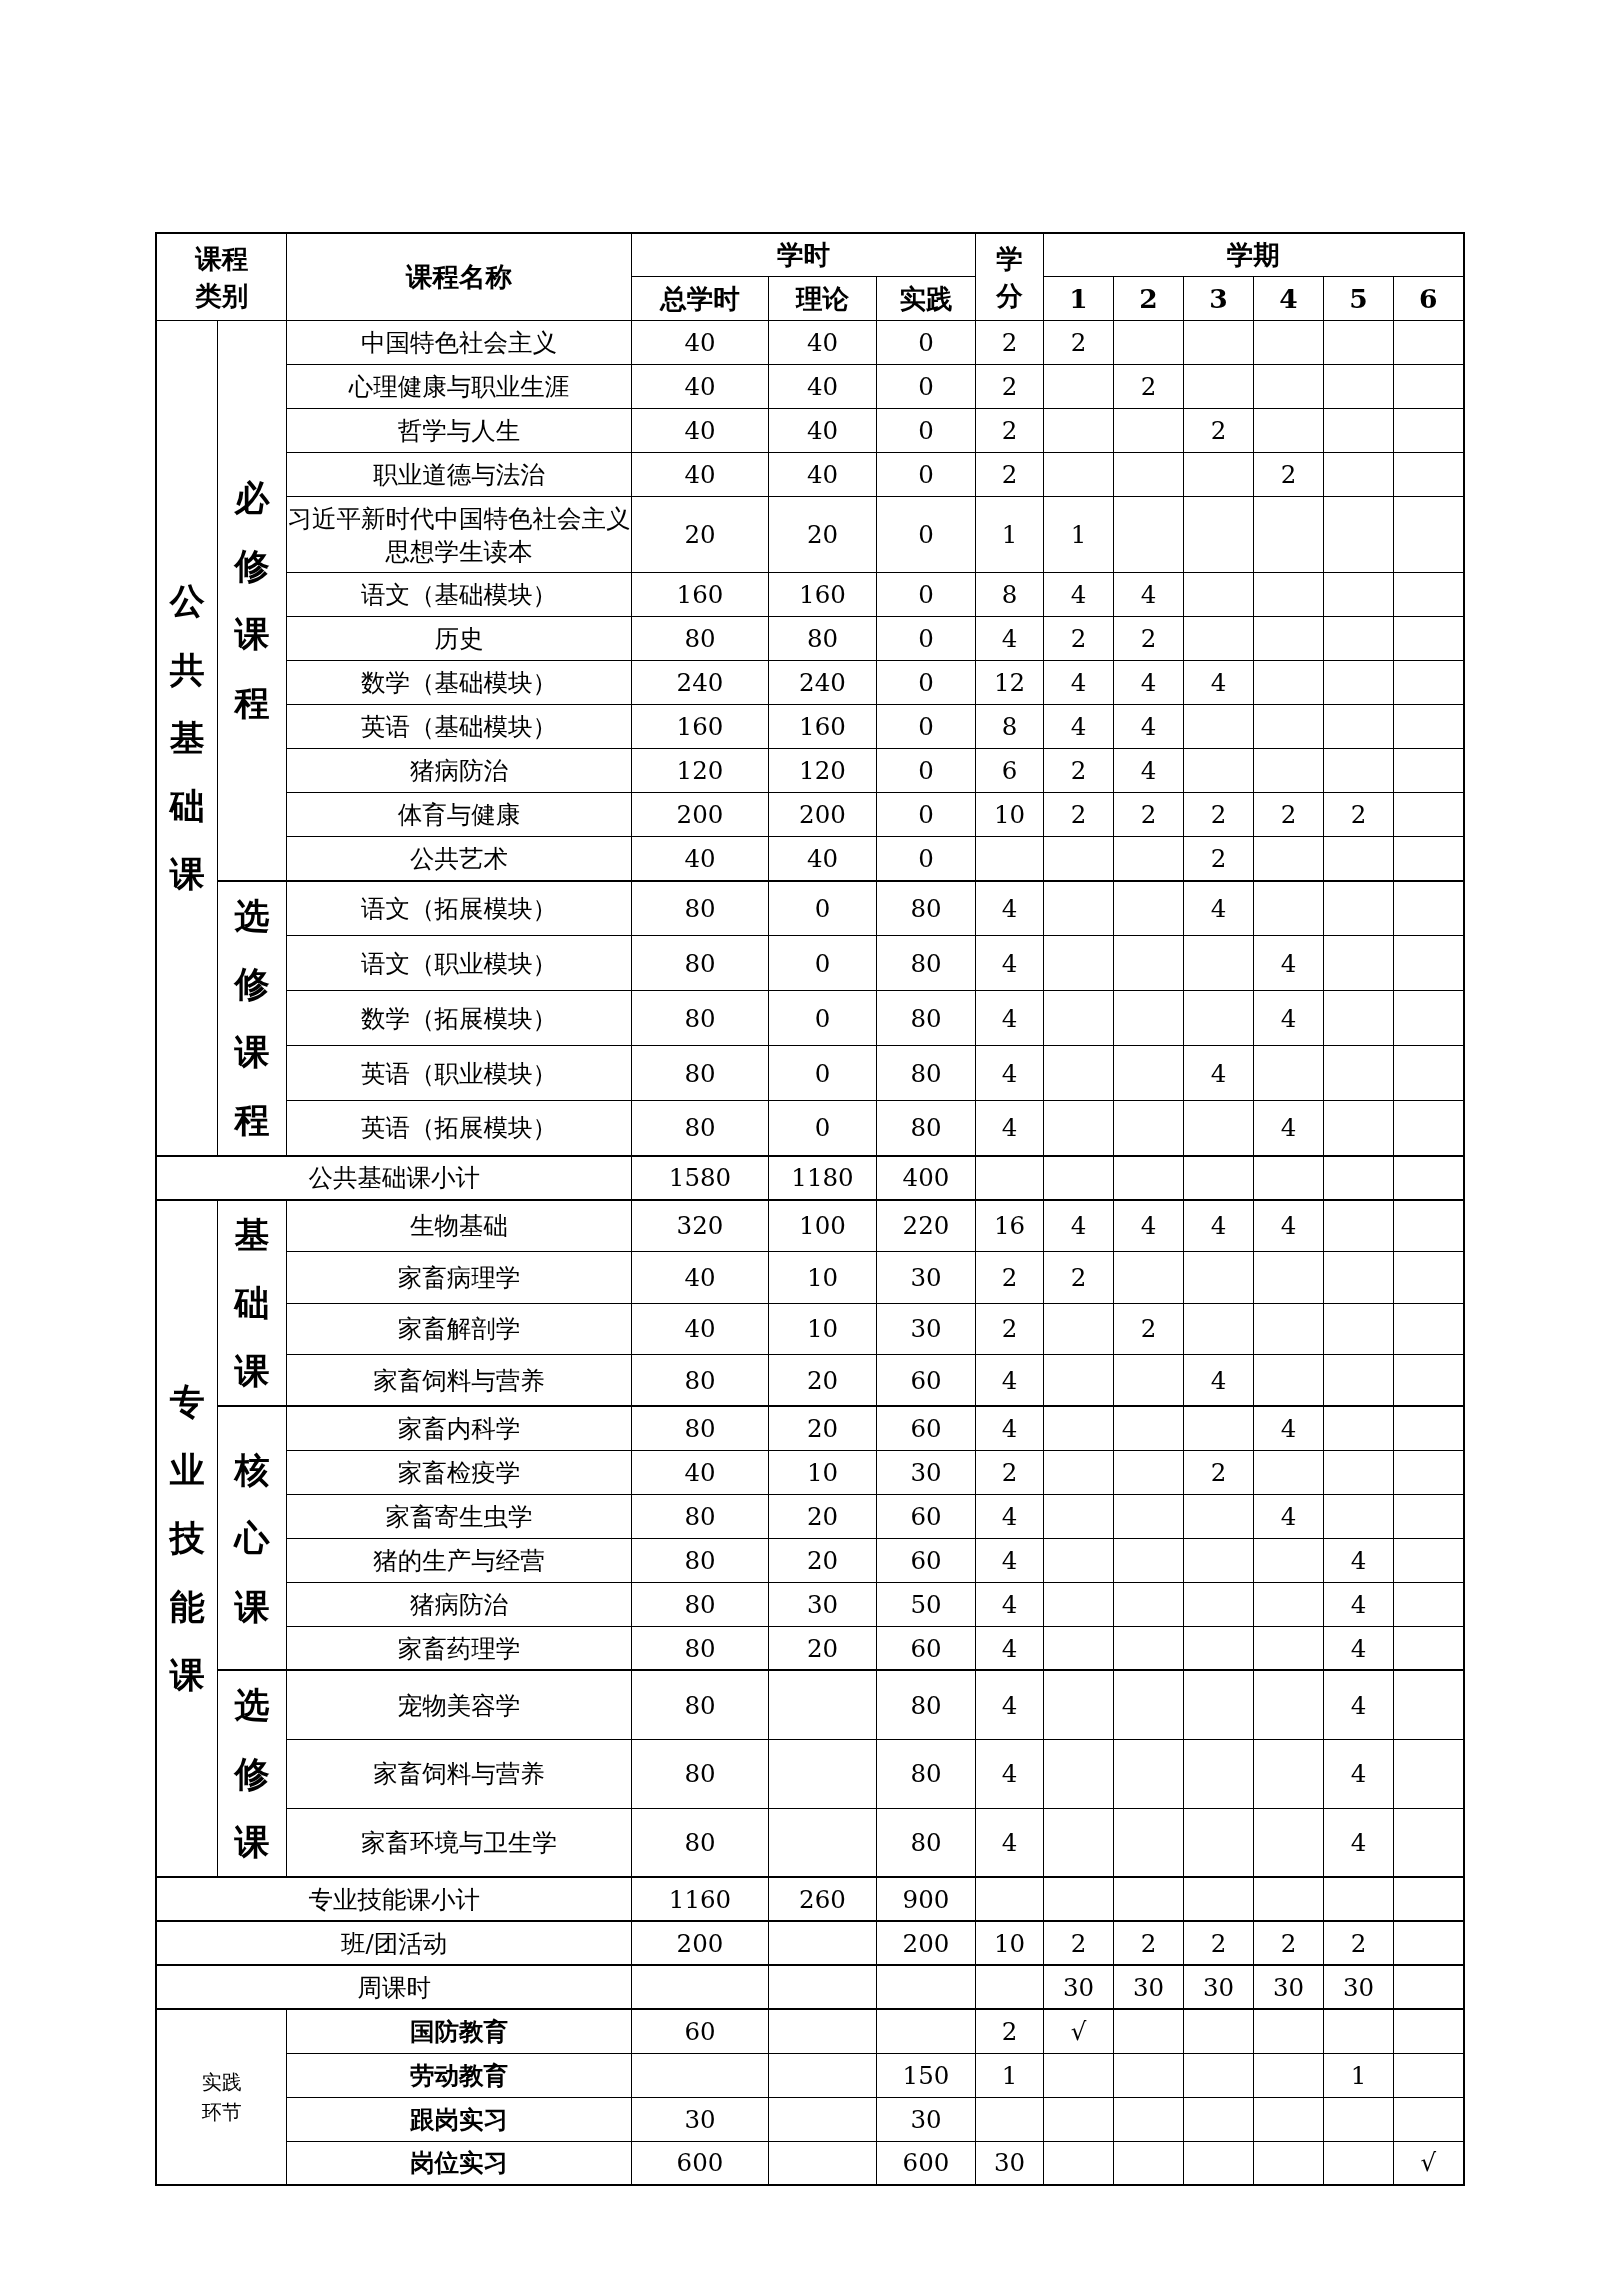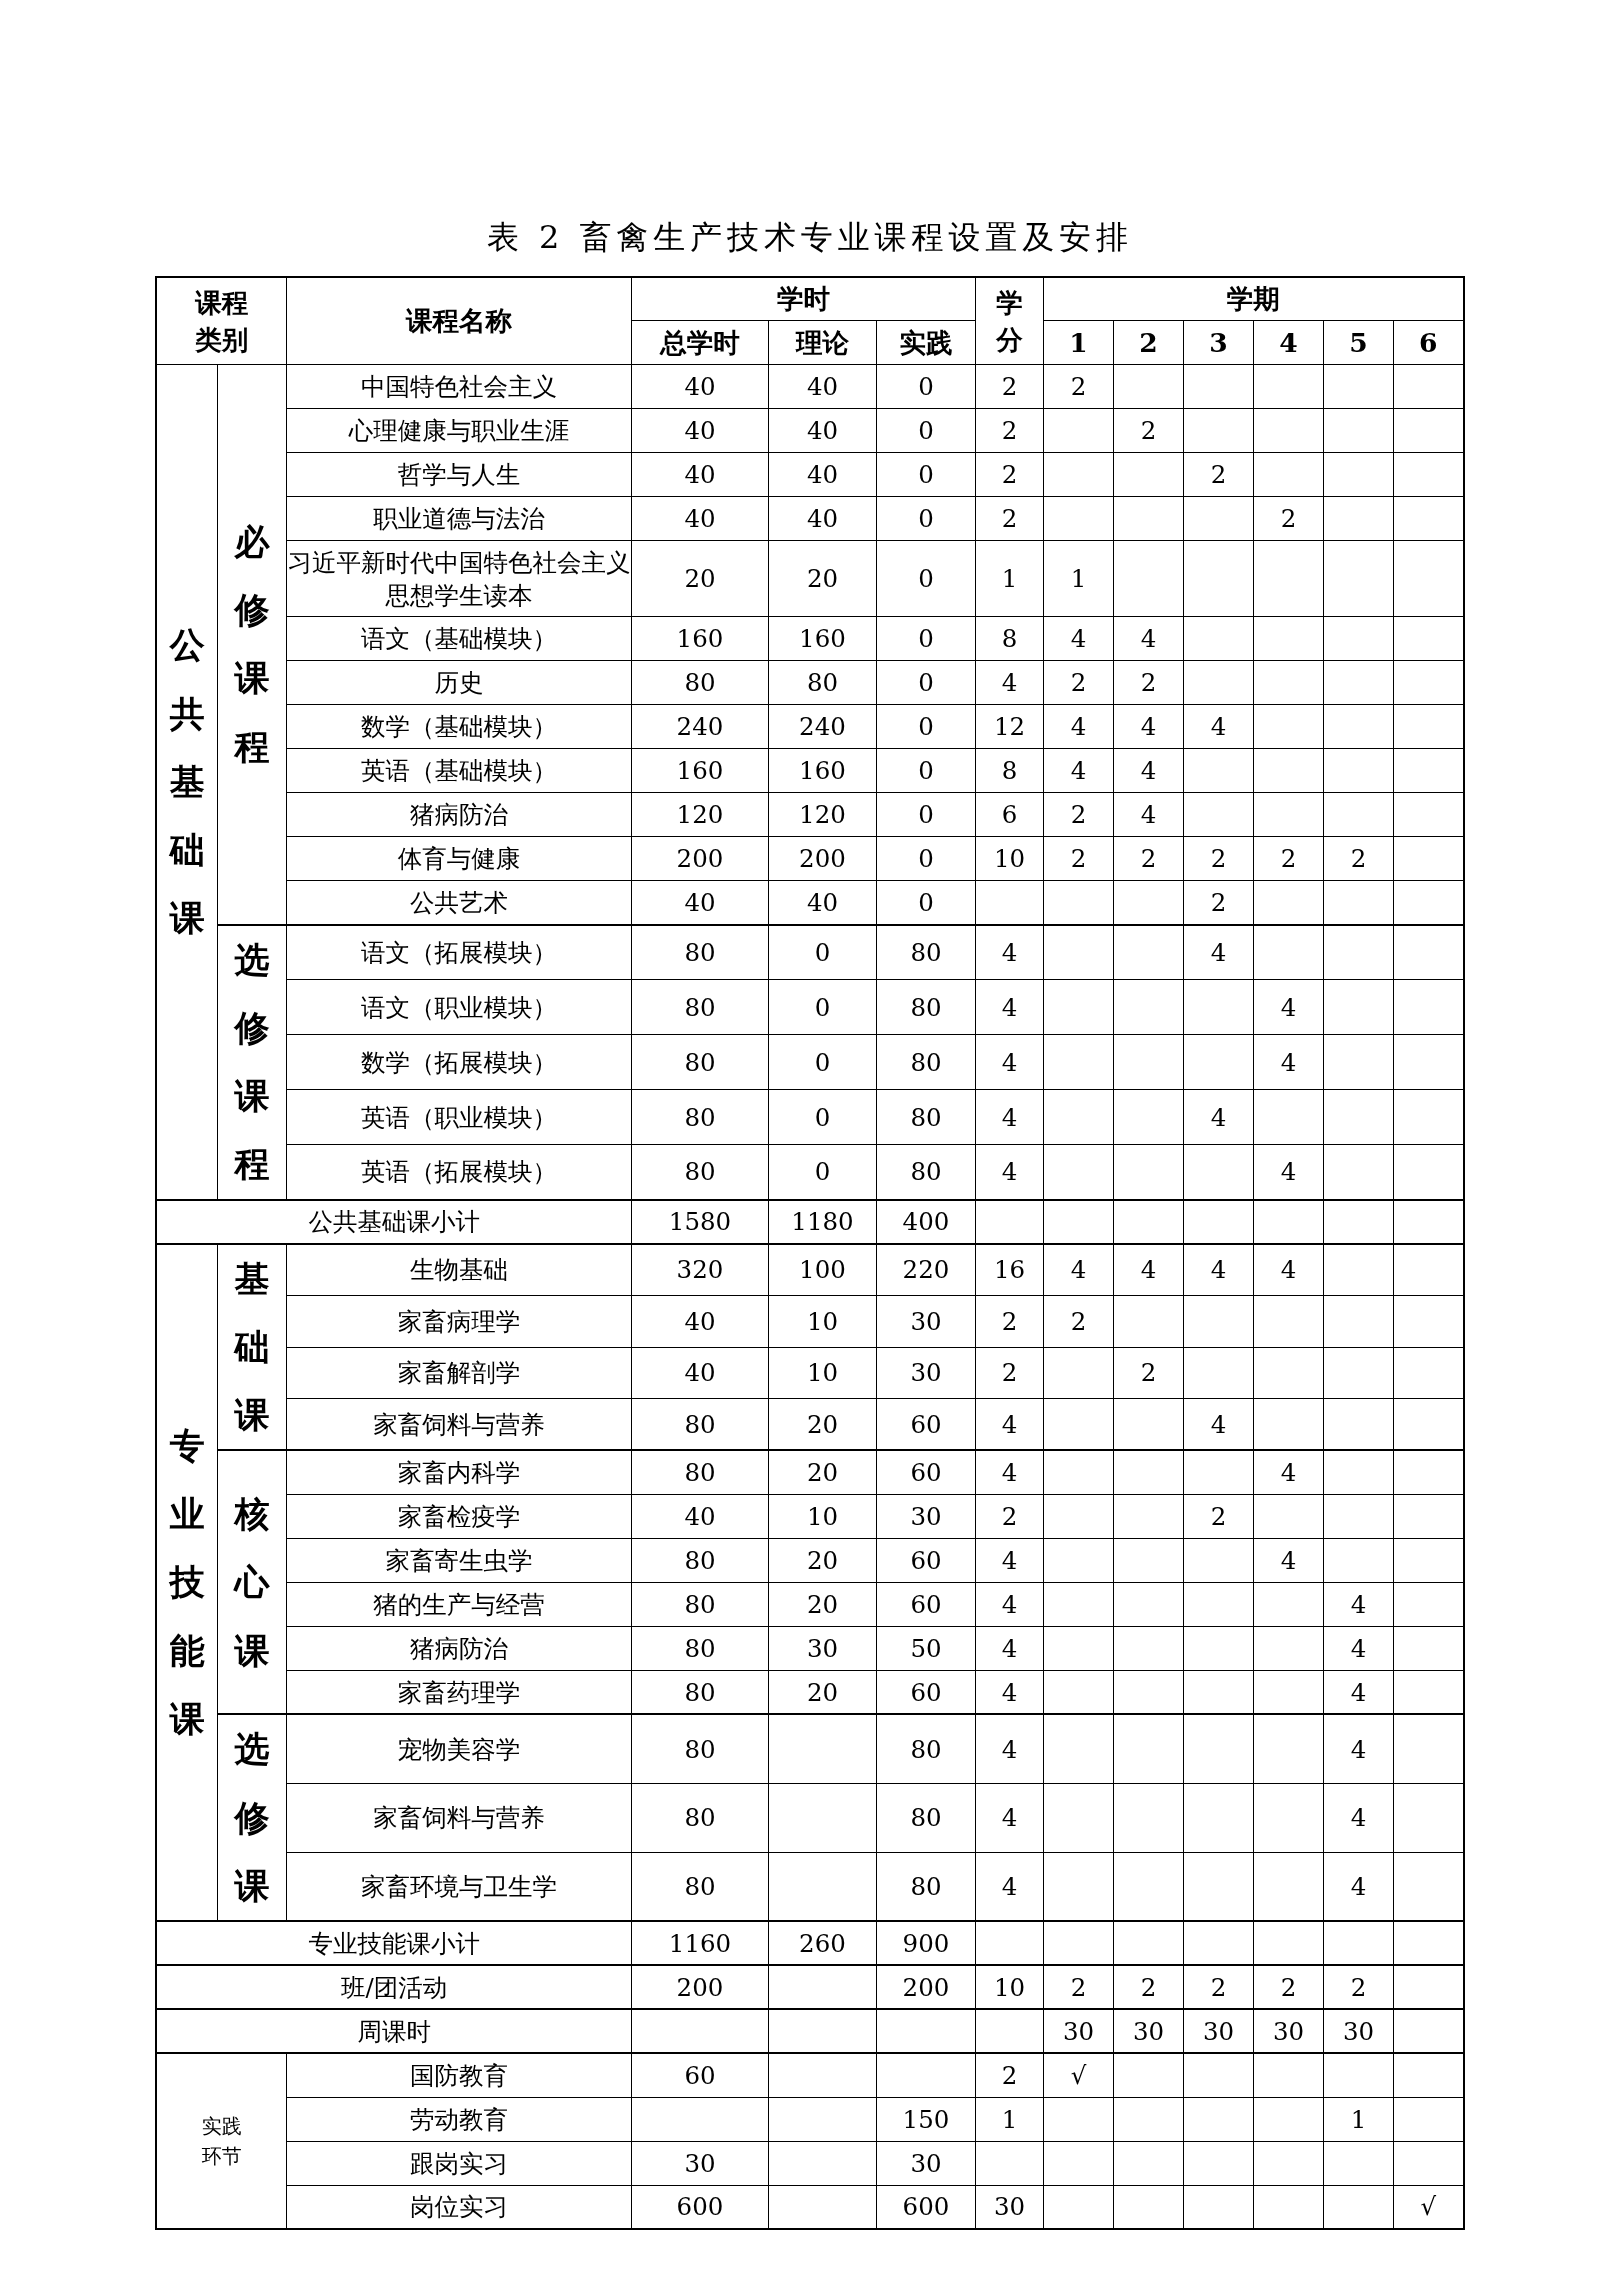--- a/index.html
+++ b/index.html
@@ -29,21 +29,21 @@
     padding:0;
     font-size:24.5px;
     overflow:hidden;
   }
   .grid thead th { font-weight:bold; font-size:26.5px; }
   .grid thead tr { height:44px; }
   .grid tbody tr { height:44px; }
   .grid tbody tr.tall { height:76px; }
   .grid tbody tr.sep td { border-top-width:2.9px; }
   .cname { padding:0 27.4px; }
-  .b { font-weight:normal; font-size:25.5px;margin-left:19px; }
+  .b { font-weight:bold; font-size:25.5px;margin-left:19px; }
   .rowlabel { font-weight:normal; font-size:26.5px; }
   .vtext {
     display:inline-block;
     width:1.15em;
     word-break:break-all;
     line-height:1.95;
     font-weight:bold;
     font-size:35px;
     vertical-align:middle;
   }
@@ -69,21 +69,20 @@
     word-break:break-all;
     line-height:1.4;
     vertical-align:middle;
   }
 </style>
 </head>
 <body>
 
 <div class="page">
 
-  <div class="title">表 2 畜禽生产技术专业课程设置及安排</div>
 
   <table class="grid">
     <colgroup>
       <col style="width:61px">
         <col style="width:69px">
         <col style="width:345px">
       <col style="width:137px">
         <col style="width:108px">
         <col style="width:99px">
       <col style="width:68px">

